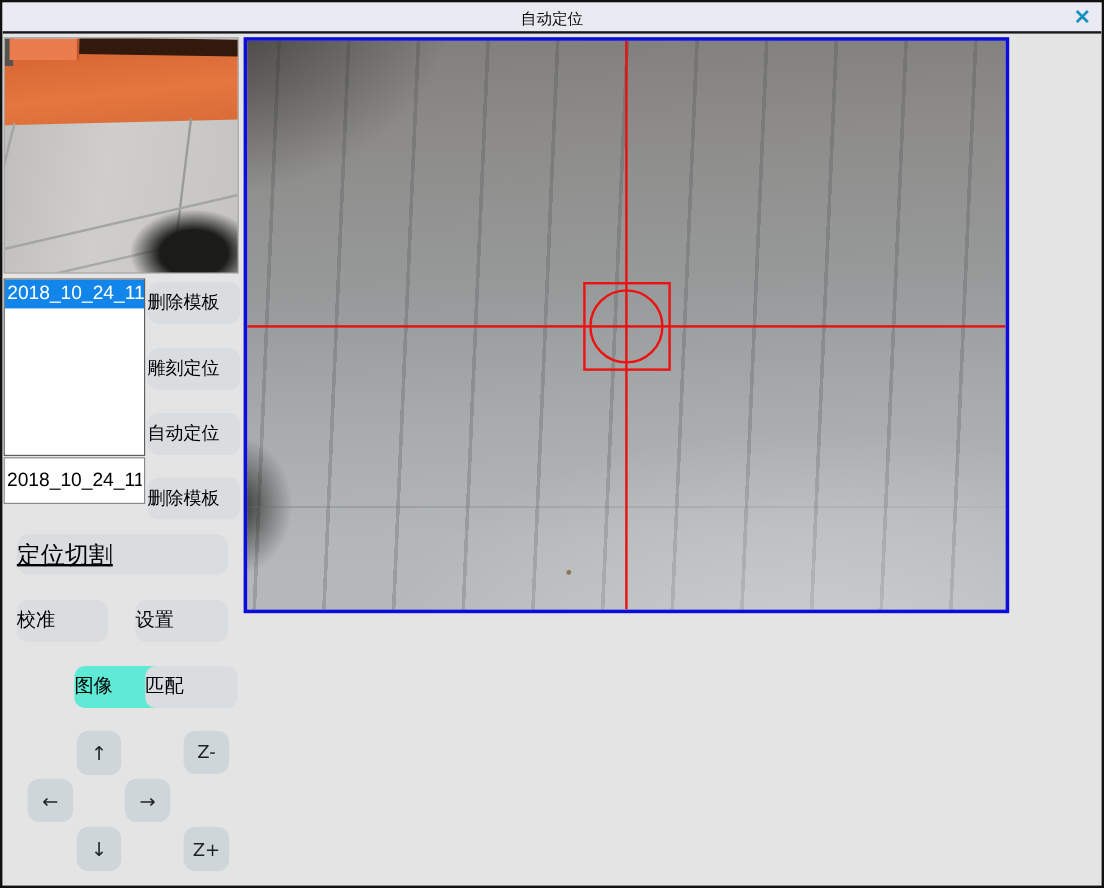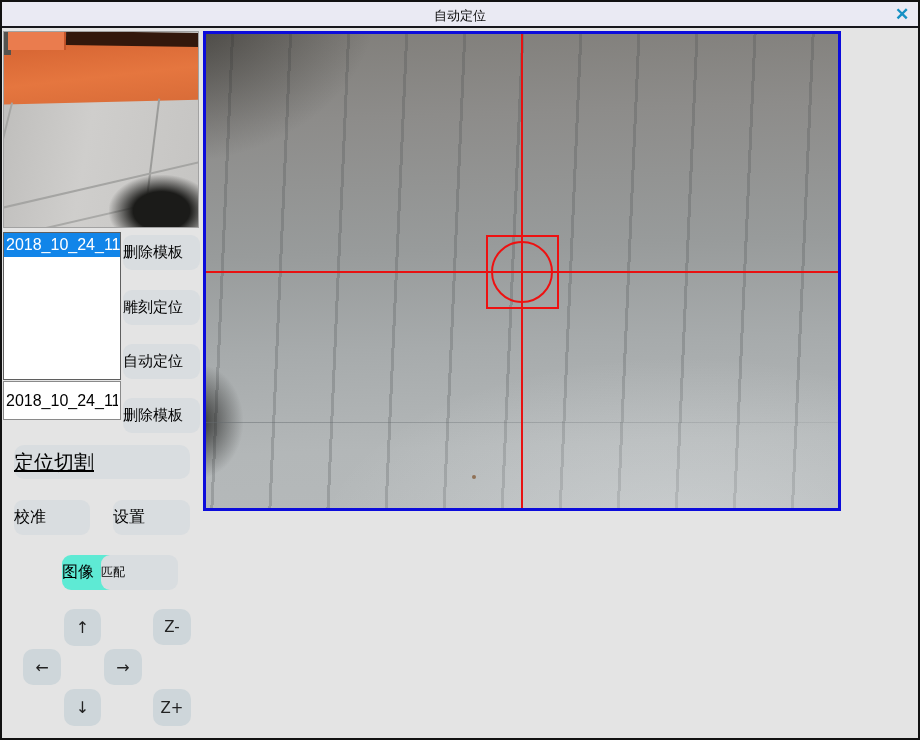--- a/index.html
+++ b/index.html
@@ -72,21 +72,21 @@
   .btn {
     position:absolute; border:none; background:#d9dde0; color:#000;
     border-radius:9px; font-size:15px; cursor:pointer; text-align:left;
     font-family:"Liberation Sans","DejaVu Sans",sans-serif;
   }
   .tpl-btn { left:121px; width:77px; height:35px; }
   .btn-poscut   { left:12px; top:443px; width:176px; height:34px; border-radius:10px; font-size:20px;text-decoration:underline; }
   .btn-calib    { left:12px;  top:498px; width:76px; height:35px; font-size:16px; }
   .btn-settings { left:111px; top:498px; width:77px; height:35px; font-size:16px; }
   .btn-image    { left:12px;  top:553px; width:76px; height:35px; font-size:16px; background:#5eead4;margin-left:48px; }
-  .btn-match    { left:99px; top:553px; width:77px; height:35px; font-size:12px; }
+  .btn-match    { left:119px; top:553px; width:77px; height:35px; font-size:16px; }
 
   .jog {
     position:absolute; border:none; background:#ced6da; color:#222;
     border-radius:10px; font-size:16px; cursor:pointer; text-align:center;
     font-family:"DejaVu Sans","Liberation Sans",sans-serif;
   }
   .jog-up    { left:62px;  top:607px; width:37px; height:37px; }
   .jog-zminus{ left:151px; top:607px; width:38px; height:36px; font-size:15px; }
   .jog-left  { left:21px;  top:647px; width:38px; height:36px; }
   .jog-right { left:102px; top:647px; width:38px; height:36px; }

